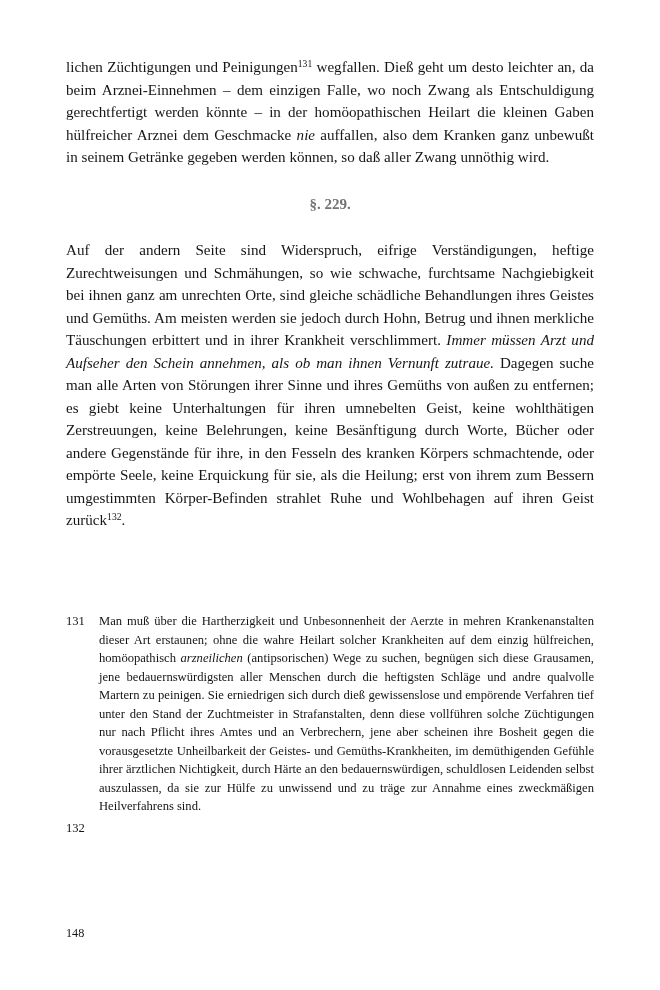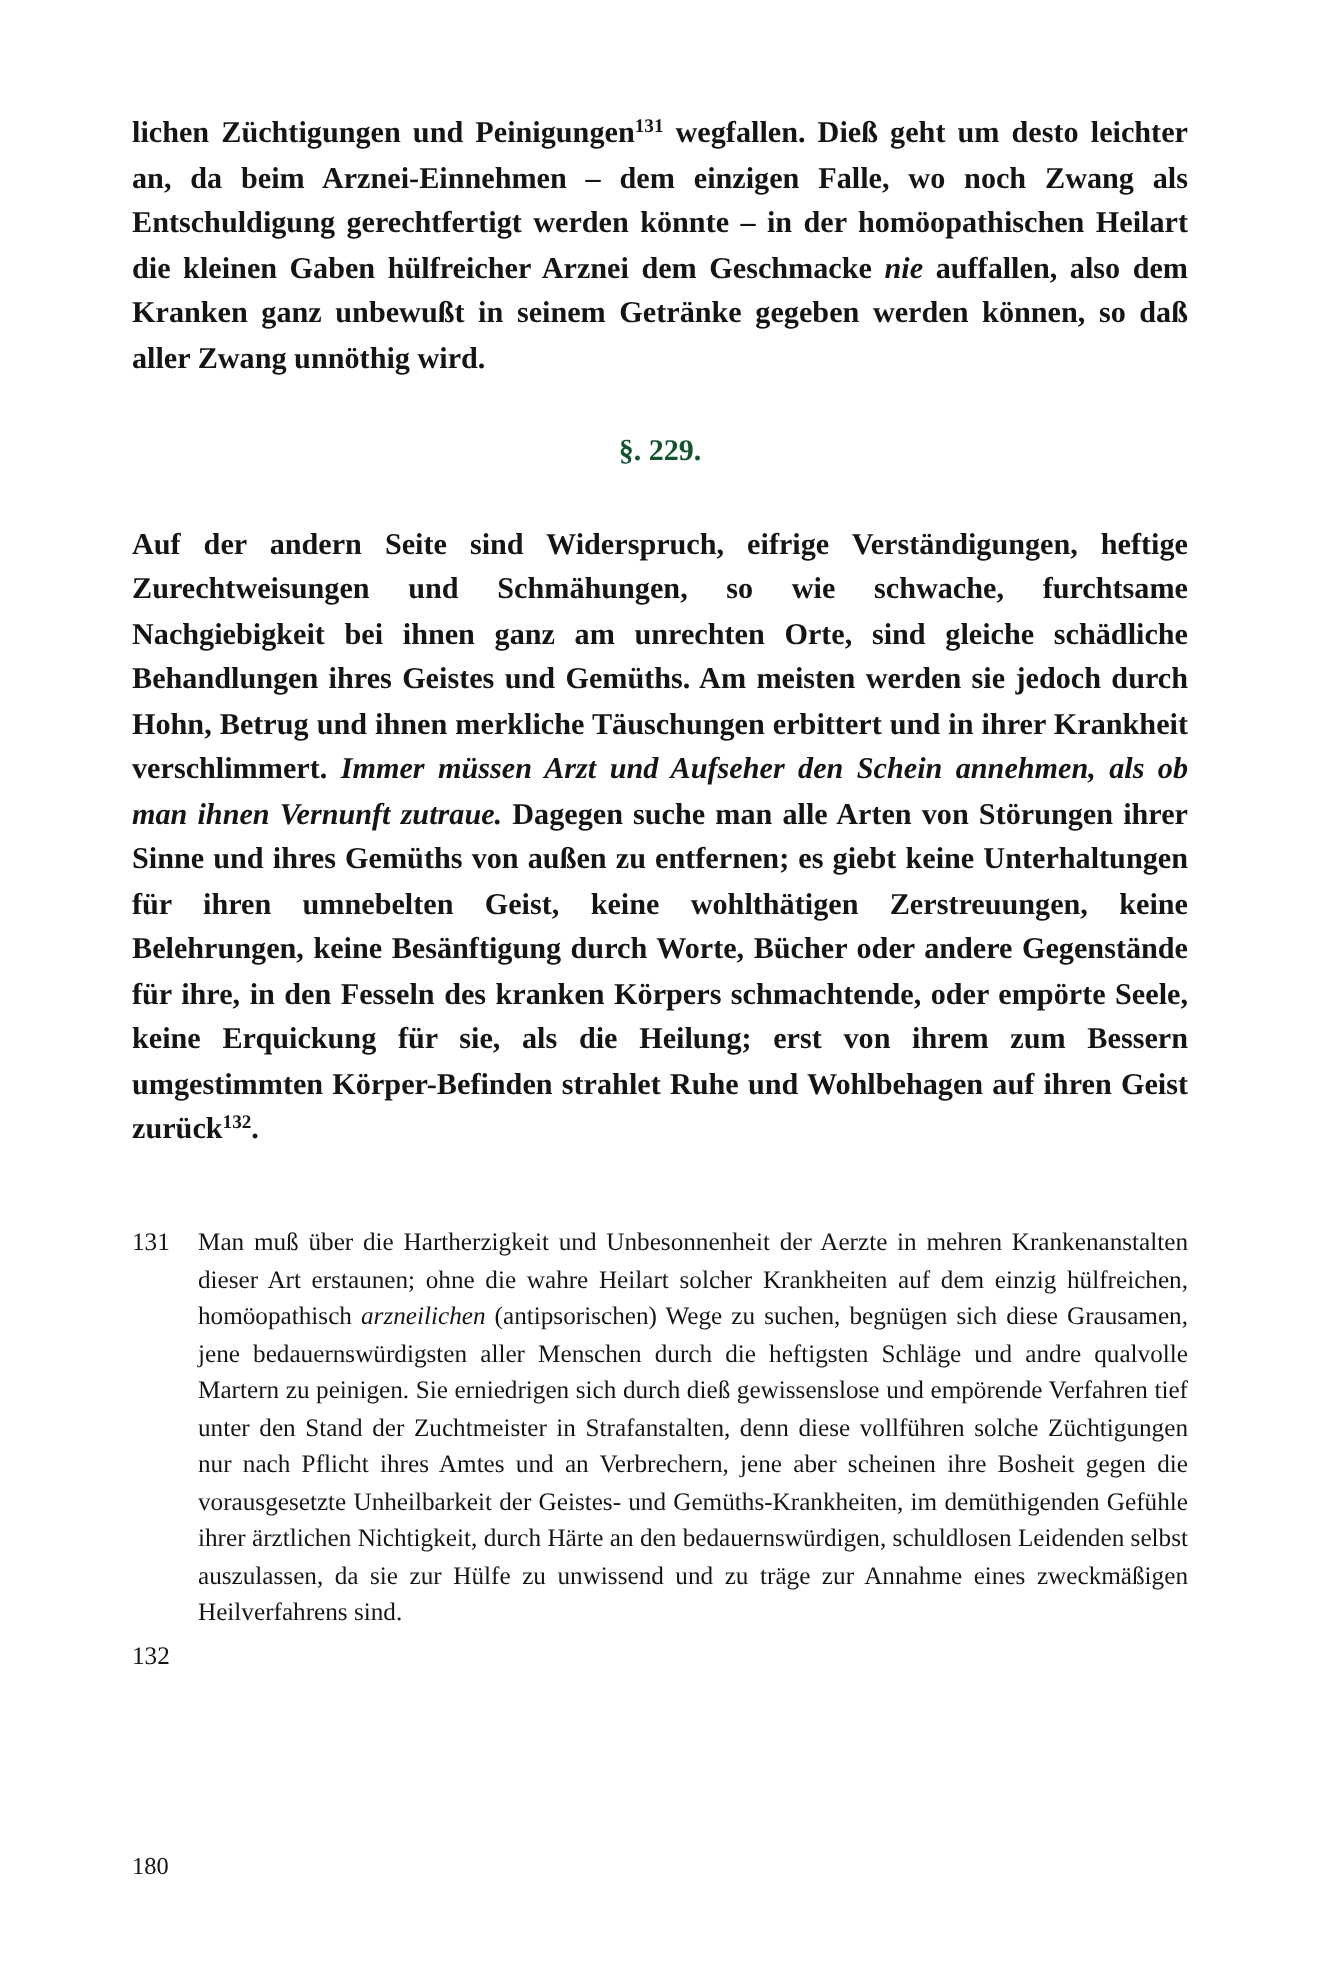--- a/index.html
+++ b/index.html
@@ -24,30 +24,29 @@
     width: 528px;
   }
   p.body-para {
     margin: 0;
     font-size: 15.1px;
     line-height: 22.5px;
     text-align: justify;
     text-justify: inter-word;
     hyphens: none;
     color: #151515;
-    font-weight: bold;
   }
   .section-heading {
     margin: 0;
     padding: 0;
     text-align: center;
     font-size: 15px;
     font-weight: bold;
     line-height: 22.5px;
-    color: #14532d;
+    color: #737373;
   }
   .spacer-before-heading { height: 24px; }
   .spacer-after-heading  { height: 24px; }
   .ital { font-style: italic; }
   sup {
     font-size: 9.6px;
     line-height: 0;
     vertical-align: 0.52em;
   }
   .footnotes {
@@ -108,15 +107,15 @@
     <div class="footnote">
       <span class="fn-num">131</span><span>Man muß über die Hartherzigkeit und Unbesonnenheit der Aerzte in mehren Krankenanstalten dieser Art erstaunen; ohne die wahre Heilart solcher Krankheiten auf dem einzig hülfreichen, homöopathisch </span><span class="ital">arzneilichen</span><span> (antipsorischen) Wege zu suchen, begnügen sich diese Grausamen, jene bedauernswürdigsten aller Menschen durch die heftigsten Schläge und andre qualvolle Martern zu peinigen. Sie erniedrigen sich durch dieß gewissenslose und empörende Verfahren tief unter den Stand der Zuchtmeister in Strafanstalten, denn diese vollführen solche Züchtigungen nur nach Pflicht ihres Amtes und an Verbrechern, jene aber scheinen ihre Bosheit gegen die vorausgesetzte Unheilbarkeit der Geistes- und Gemüths-Krankheiten, im demüthigenden Gefühle ihrer ärztlichen Nichtigkeit, durch Härte an den bedauernswürdigen, schuldlosen Leidenden selbst auszulassen, da sie zur Hülfe zu unwissend und zu träge zur Annahme eines zweckmäßigen Heilverfahrens sind.</span>
     </div>
 
     <div class="footnote">
       <span class="fn-num">132</span><span class="ital"></span><span></span>
     </div>
 
   </div>
 
-  <div class="folio">180</div>
+  <div class="folio">148</div>
 
 </div>
 
 </body></html>

